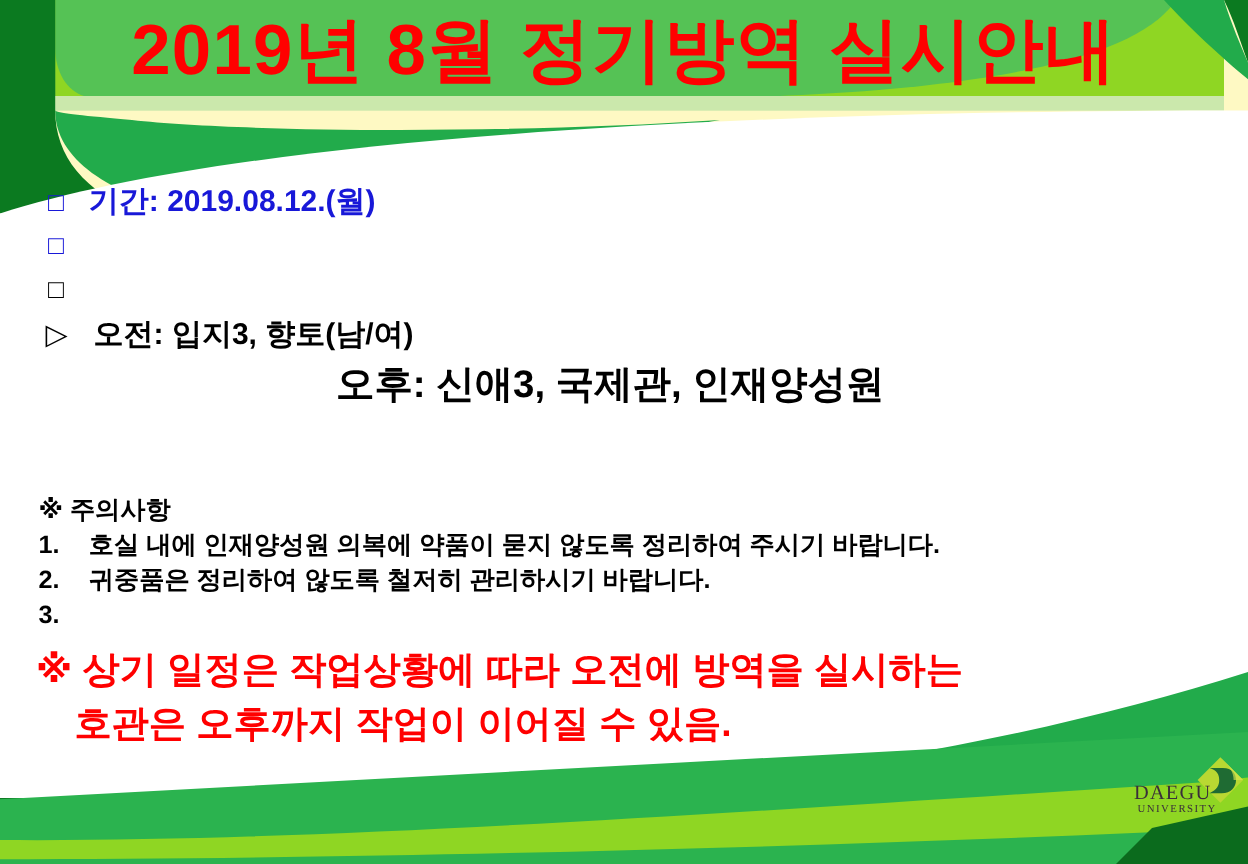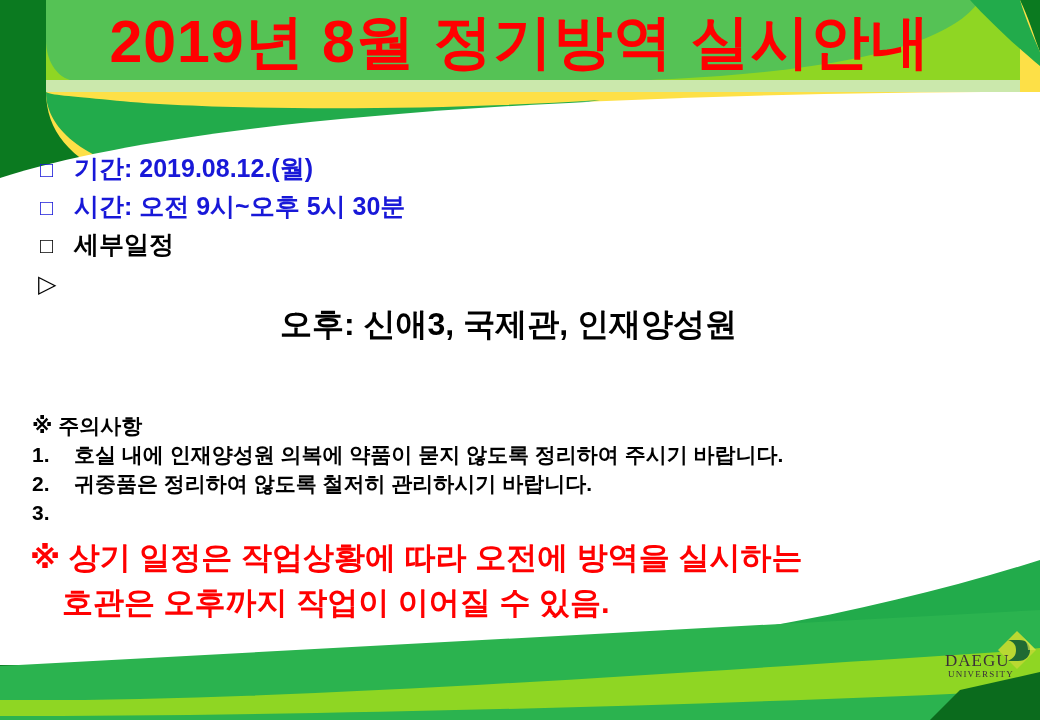--- a/index.html
+++ b/index.html
@@ -9,21 +9,21 @@
     background: #ffffff;
   }
   body {
     font-family: "Liberation Sans", "DejaVu Sans", sans-serif;
   }
   #slide {
     position: relative;
     width: 1040px;
     height: 720px;
     overflow: hidden;
-    background: #fde047;
+    background: #fef9c3;
   }
 
   
   #bg-decoration {
     position: absolute;
     left: 0; top: 0;
     width: 1040px;
     height: 720px;
     pointer-events: none;
   }
@@ -226,31 +226,30 @@
 
   <div id="content">
 
     <div class="info-line">
       <span class="bullet blue">□</span>
       <span class="txt blue">기간: 2019.08.12.(월)</span>
     </div>
 
     <div class="info-line">
       <span class="bullet blue">□</span>
-      <span class="txt blue">시간: 오전 9시~오후 5시 30분</span>
     </div>
 
     <div class="info-line">
       <span class="bullet black">□</span>
-      <span class="txt black">세부일정</span>
     </div>
 
     <div id="detail-line">
       <span class="tri">▷</span>
       <span style="display:inline-block;width:14px"></span>
+      <span>오전: 입지3, 향토(남/여)</span>
     </div>
 
     <div id="detail-pm">오후: 신애3, 국제관, 인재양성원</div>
   </div>
 
   <div id="cautions">
     <div id="caution-heading">※ 주의사항</div>
 
     <div class="caution-item">
       <span class="num">1.</span>

